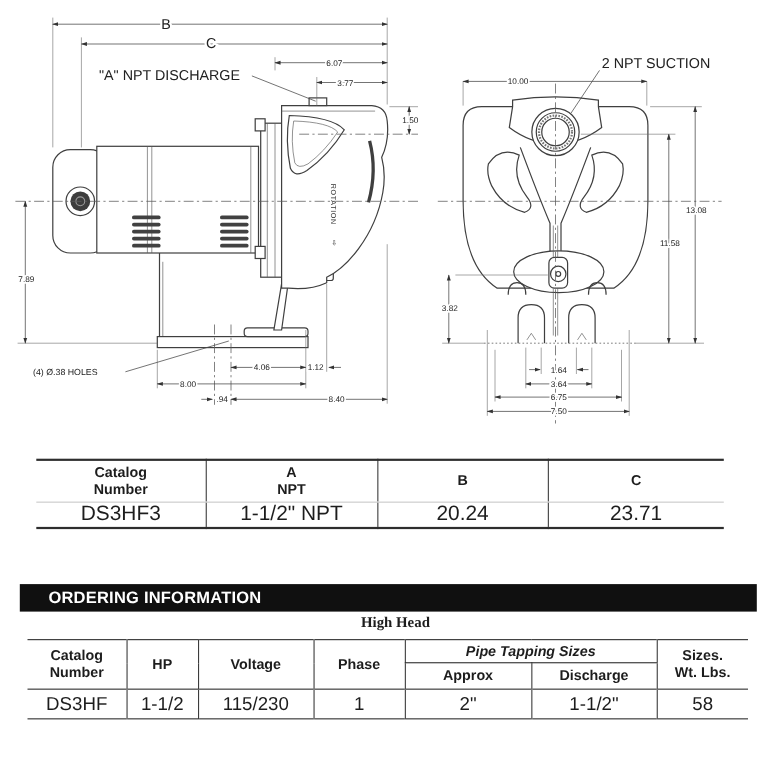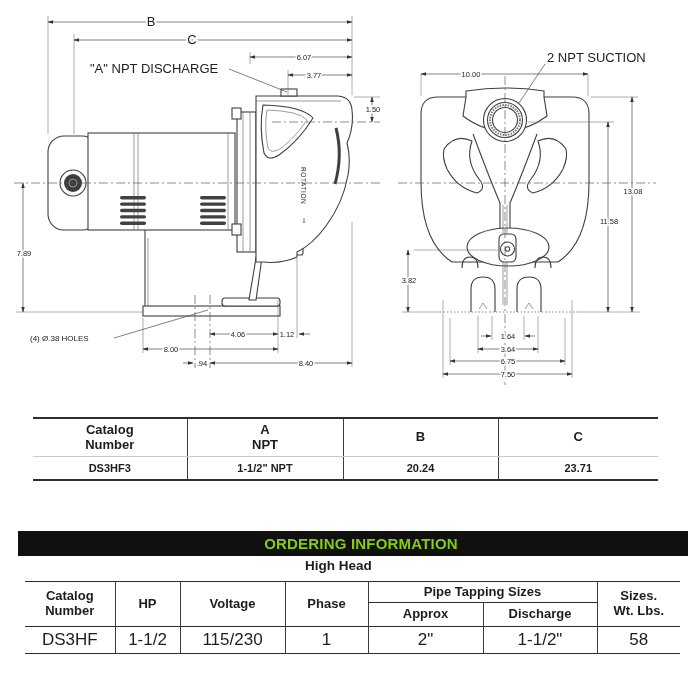--- a/index.html
+++ b/index.html
@@ -20,34 +20,34 @@
   .callout{font-size:13px;}
   .small8{font-size:8px;}
   .rot{font-size:6.5px;letter-spacing:0.6px;fill:#333;}
   
   table{border-collapse:collapse;table-layout:fixed;}
   th,td{text-align:center;vertical-align:middle;padding:0;}
   .t1{position:absolute;left:33px;top:417px;width:625px;
       border-top:2.5px solid #2e2e2e;border-bottom:2.5px solid #2e2e2e;}
   .t1 th{font-size:13px;font-weight:bold;height:37px;line-height:1.15;
          border-bottom:1px solid #c9c9c9;}
-  .t1 td{font-size:11px;height:22px;font-weight:bold;}
+  .t1 td{font-size:19px;height:22px;}
   .t1 th + th, .t1 td + td{border-left:1.5px solid #3c3c3c;}
   .bar{position:absolute;left:18px;top:531px;width:670px;height:25px;background:#101010;
-       color:#84cc16;font-weight:bold;font-size:15px;line-height:25px;padding-left:16px;
-       box-sizing:border-box;letter-spacing:0.2px;text-align:center;}
-  .hh{position:absolute;left:11px;top:558px;width:655px;text-align:center;
-      font-weight:bold;font-size:13.5px;}
+       color:#ffffff;font-weight:bold;font-size:15px;line-height:25px;padding-left:26px;
+       box-sizing:border-box;letter-spacing:0.2px;}
+  .hh{position:absolute;left:32px;top:558px;width:655px;text-align:center;
+      font-weight:bold;font-size:13.5px;font-family:Liberation Serif, serif;}
   .t2{position:absolute;left:25px;top:581px;width:655px;
       border-top:1.5px solid #2e2e2e;border-bottom:1.5px solid #2e2e2e;}
   .t2 th{font-size:13px;font-weight:bold;line-height:1.15;}
   .t2 td{font-size:17px;height:26px;border-top:1.5px solid #2e2e2e;}
   .t2 .vl{border-left:1.5px solid #3c3c3c;}
   .t2 td + td{border-left:1.5px solid #3c3c3c;}
-  .t2 .pts{height:20px;border-bottom:1px solid #2e2e2e;}
+  .t2 .pts{height:20px;border-bottom:1px solid #2e2e2e;font-style:italic;}
   .t2 .sub{height:23px;}
 </style>
 </head>
 <body>
 
 <div id="stage">
 
   <svg width="700" height="410" viewBox="0 0 700 410">
     <defs>
       <marker id="ah" viewBox="0 0 10 10" refX="9" refY="5" markerWidth="8" markerHeight="8" orient="auto-start-reverse">

